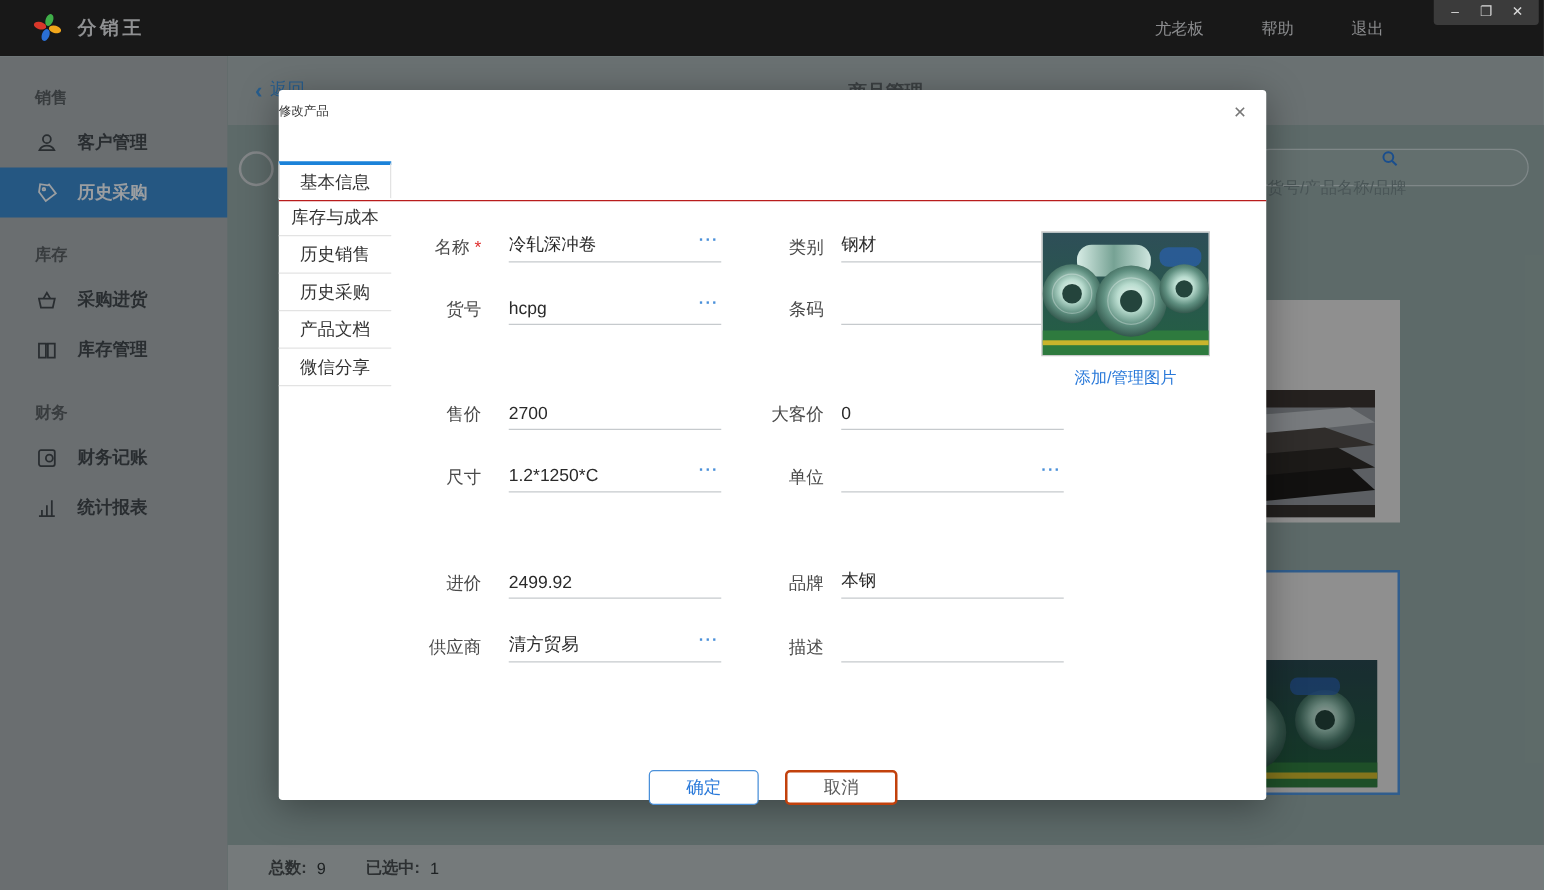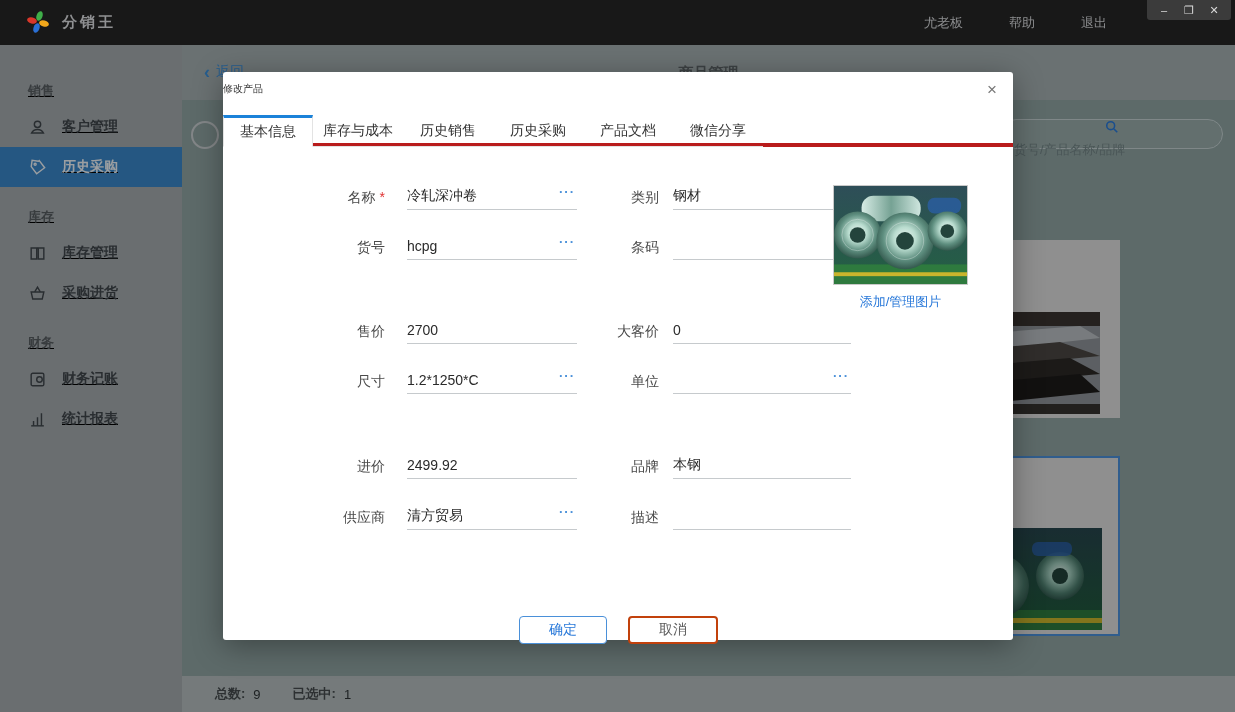--- a/index.html
+++ b/index.html
@@ -14,21 +14,21 @@
   .tb-links { position:absolute; right:128px; top:0; height:45px; display:flex; align-items:center; gap:46px; }
   .tb-link { font-size:13px; color:#8c8d8f; cursor:pointer; }
   .win-controls { position:absolute; right:4px; top:0; width:84px; height:20px; background:#3b3b3b;
                   border-radius:0 0 3px 3px; display:flex; align-items:center; justify-content:space-evenly; }
   .win-glyph { font-size:11px; color:#d9d9d9; line-height:1; cursor:pointer; width:16px; text-align:center; }
 
   
   .app-body { position:absolute; left:0; top:45px; width:1235px; height:667px; background:#90a4a2; }
 
   
-  .sidebar { position:absolute; left:0; top:0; width:182px; height:667px; background:#a3a9ad; padding-top:16px;text-decoration:underline; }
+  .sidebar { position:absolute; left:0; top:0; width:182px; height:667px; background:#a3a9ad; padding-top:3px; }
   .side-section { height:32px; line-height:32px; margin-top:14px; padding-left:28px; font-size:13px;
                   font-weight:700; color:#565c60; }
   .side-item { height:40px; display:flex; align-items:center; padding-left:28px; gap:15px;
                font-size:14px; font-weight:700; color:#3f464b; cursor:pointer; }
   .side-item.active { background:#3a86c8; color:#eef3f7; }
   .side-icon { width:19px; height:19px; display:inline-flex; }
   .side-icon svg { width:19px; height:19px; }
 
   
   .main { position:absolute; left:182px; top:0; width:1053px; height:667px; background:#90a4a2; overflow:hidden; }
@@ -56,22 +56,22 @@
   .status-value { color:#2e3436; margin-right:24px; }
 
   
   .overlay { position:absolute; left:0; top:0; width:1235px; height:667px; background:rgba(0,0,0,0.35); z-index:5; }
 
   
   .modal { position:absolute; left:223px; top:27px; width:790px; height:568px; background:#ffffff;
            border-radius:3px; box-shadow:0 6px 30px rgba(0,0,0,0.35); z-index:10; }
   .modal-title { position:absolute; top:10px; left:0; width:100%; font-size:10px; color:#333; }
   .modal-close { position:absolute; top:9px; right:16px; font-size:17px; color:#777; cursor:pointer; line-height:1; }
-  .tabs { position:absolute; top:43px; left:0; width:100%; height:32px; display:flex;
-          border-bottom:4px solid #b91c1c; }
+  .tabs { position:absolute; top:57px; left:0; width:100%; height:32px; display:flex;
+          border-bottom:1px solid #b91c1c;flex-direction:column; }
   .tab { width:90px; height:32px; line-height:30px; text-align:center; font-size:14px; color:#333; cursor:pointer;
          border-bottom:1px solid #e3e3e3; margin-bottom:-1px; }
   .tab.active { border:1px solid #e3e3e3; border-bottom:1px solid #ffffff; border-top:3px solid #1b82d9;
                 line-height:26px; background:#fff; font-weight:400; }
 
   .form { position:absolute; left:70px; top:75px; width:650px; height:400px; }
   .f-row { position:absolute; left:0; width:560px; height:30px; }
   .f-label { position:absolute; top:0; height:30px; line-height:30px; font-size:14px; color:#4a4a4a; text-align:right; }
   .f-label .req { color:#e03131; margin-left:4px; font-size:14px; }
   .lab-l { left:0; width:92px; }
@@ -153,35 +153,35 @@
           </svg>
           </span>
         <span>历史采购</span>
       </div>
 
       <div class="side-section">库存</div>
 
       <div class="side-item">
         <span class="side-icon">
           <svg viewBox="0 0 24 24" fill="none" stroke="currentColor" stroke-width="1.8">
+            <path d="M4 10h16l-2 9H6z"></path>
+              <path d="M8.5 10L12 4l3.5 6"></path>
+          </svg>
+          </span>
+        <span>采购进货</span>
+      </div>
+
+      <div class="side-item">
+        <span class="side-icon">
+          <svg viewBox="0 0 24 24" fill="none" stroke="currentColor" stroke-width="1.8">
             <path d="M4 5h7v14H4zM13 5h7v14h-7z"></path>
               <path d="M11 5c.7.6 1.3.6 2 0"></path>
           </svg>
           </span>
         <span>库存管理</span>
-      </div>
-
-      <div class="side-item">
-        <span class="side-icon">
-          <svg viewBox="0 0 24 24" fill="none" stroke="currentColor" stroke-width="1.8">
-            <path d="M4 10h16l-2 9H6z"></path>
-              <path d="M8.5 10L12 4l3.5 6"></path>
-          </svg>
-          </span>
-        <span>采购进货</span>
       </div>
 
       <div class="side-section">财务</div>
 
       <div class="side-item">
         <span class="side-icon">
           <svg viewBox="0 0 24 24" fill="none" stroke="currentColor" stroke-width="1.8">
             <rect x="4" y="4" width="16" height="16" rx="2"></rect>
               <circle cx="14.5" cy="12" r="3.5"></circle>
           </svg>

